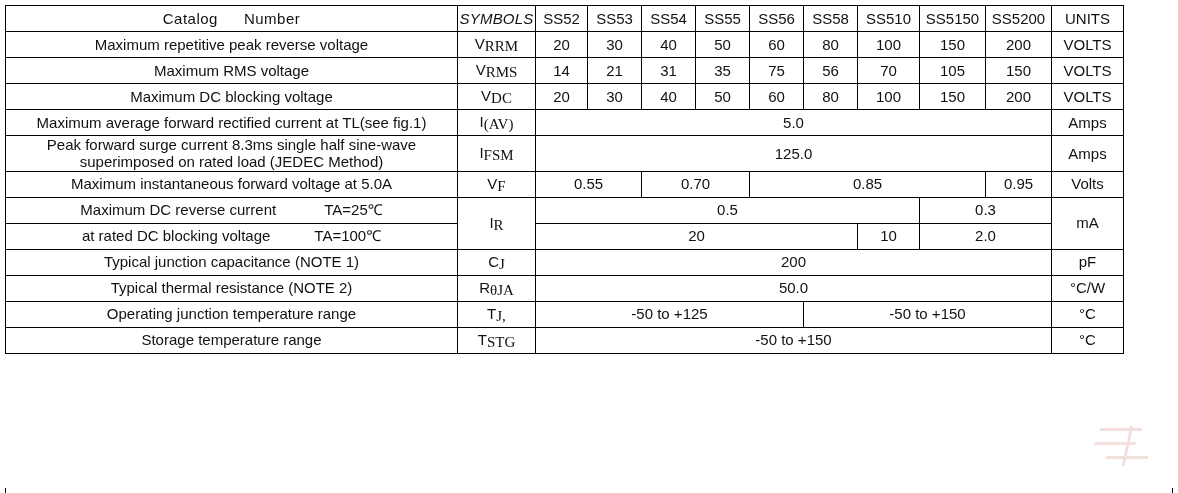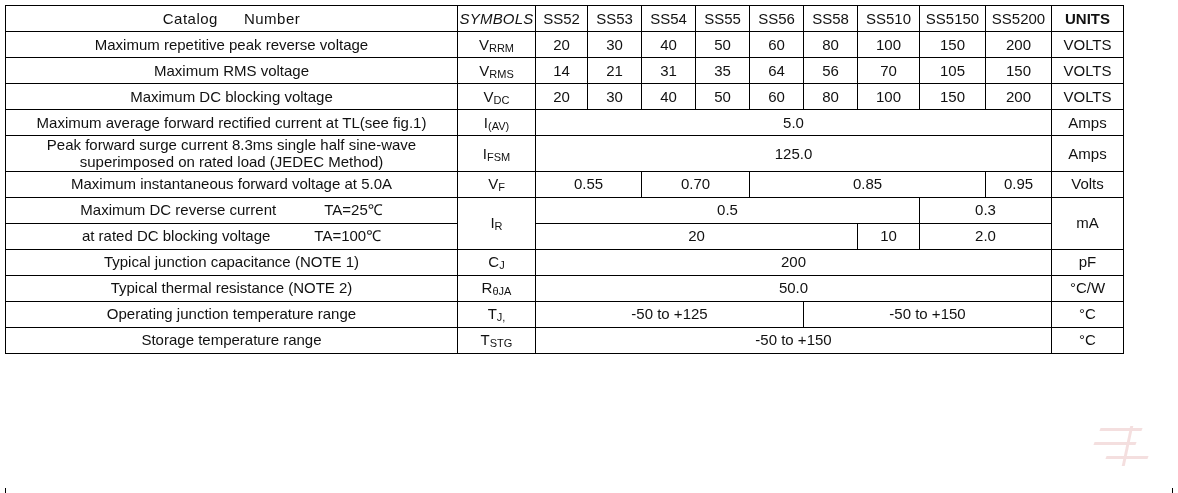--- a/index.html
+++ b/index.html
@@ -44,24 +44,24 @@
     font-size:15px;
   }
   td.colhead{
     font-weight:normal;
     font-size:15px;
   }
   td.units{
     font-size:15px;
   }
   td.unitshead{
-    font-weight:bold;
-    font-size:15px;
-  }
-  .sub{font-size:11px;vertical-align:baseline;position:relative;top:2px;}
+    font-weight:normal;
+    font-size:15px;
+  }
+  .sub{font-size:15px;vertical-align:baseline;position:relative;top:2px;font-family:Liberation Serif, serif;}
   .catalog{
     text-align:left;
     padding-left:28px;
     font-size:17px;
     letter-spacing:.5px;
   }
   .catalog .gap{display:inline-block;width:26px;}
   .multi{
     text-align:left;
     padding:5px 6px 5px 8px;
@@ -138,21 +138,21 @@
       <td class="units">VOLTS</td>
     </tr>
 
     <tr>
       <td class="param">Maximum RMS voltage</td>
       <td class="sym"><span>V</span><span class="sub">RMS</span></td>
       <td>14</td>
       <td>21</td>
       <td>31</td>
       <td>35</td>
-      <td>64</td>
+      <td>75</td>
       <td>56</td>
       <td>70</td>
       <td>105</td>
       <td>150</td>
       <td class="units">VOLTS</td>
     </tr>
 
     <tr>
       <td class="param">Maximum DC blocking voltage</td>
       <td class="sym"><span>V</span><span class="sub">DC</span></td>

